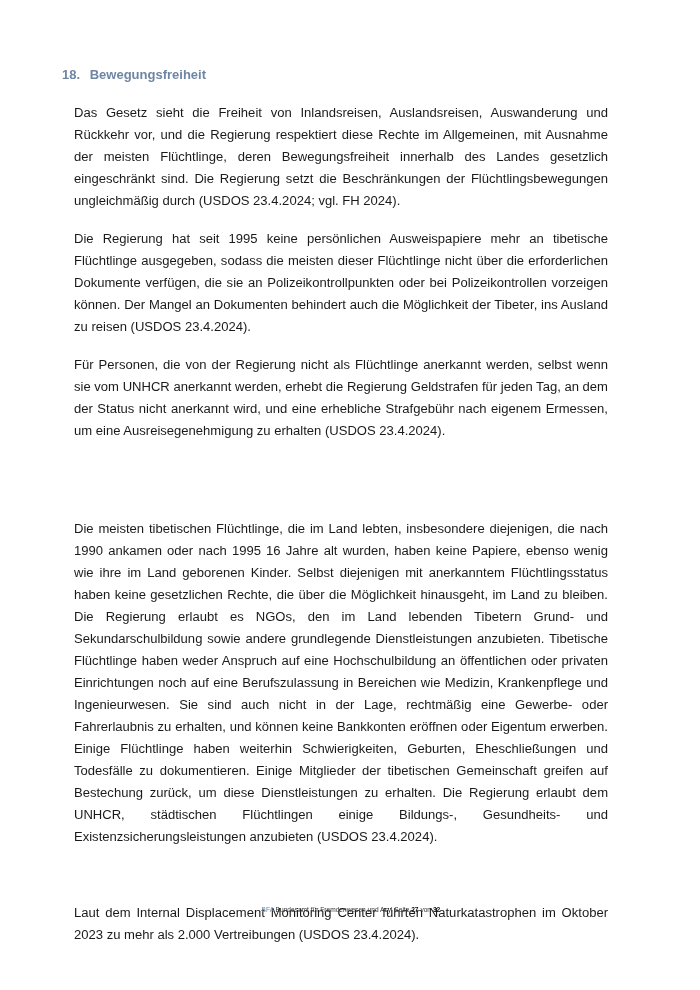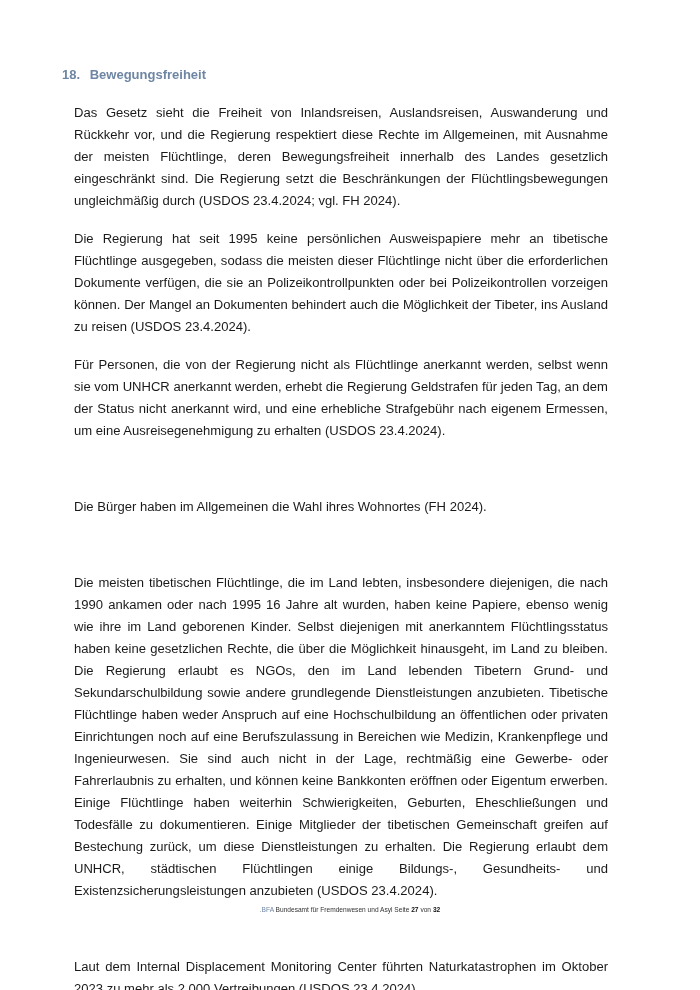--- a/index.html
+++ b/index.html
@@ -64,21 +64,20 @@
 <div class="page">
   <div class="heading">
     <span class="num">18.</span>
     <span>Bewegungsfreiheit</span>
   </div>
 
   <p class="para">Das Gesetz sieht die Freiheit von Inlandsreisen, Auslandsreisen, Auswanderung und Rückkehr vor, und die Regierung respektiert diese Rechte im Allgemeinen, mit Ausnahme der meisten Flüchtlinge, deren Bewegungsfreiheit innerhalb des Landes gesetzlich eingeschränkt sind. Die Regierung setzt die Beschränkungen der Flüchtlingsbewegungen ungleichmäßig durch (USDOS 23.4.2024; vgl. FH 2024).</p>
   <p class="para">Die Regierung hat seit 1995 keine persönlichen Ausweispapiere mehr an tibetische Flüchtlinge ausgegeben, sodass die meisten dieser Flüchtlinge nicht über die erforderlichen Dokumente verfügen, die sie an Polizeikontrollpunkten oder bei Polizeikontrollen vorzeigen können. Der Mangel an Dokumenten behindert auch die Möglichkeit der Tibeter, ins Ausland zu reisen (USDOS 23.4.2024).</p>
   <p class="para">Für Personen, die von der Regierung nicht als Flüchtlinge anerkannt werden, selbst wenn sie vom UNHCR anerkannt werden, erhebt die Regierung Geldstrafen für jeden Tag, an dem der Status nicht anerkannt wird, und eine erhebliche Strafgebühr nach eigenem Ermessen, um eine Ausreisegenehmigung zu erhalten (USDOS 23.4.2024).</p>
   <div class="gap"></div>
-  <p class="para">Die Bürger haben im Allgemeinen die Wahl ihres Wohnortes (FH 2024).</p>
   <div class="gap"></div>
   <p class="para">Die meisten tibetischen Flüchtlinge, die im Land lebten, insbesondere diejenigen, die nach 1990 ankamen oder nach 1995 16 Jahre alt wurden, haben keine Papiere, ebenso wenig wie ihre im Land geborenen Kinder. Selbst diejenigen mit anerkanntem Flüchtlingsstatus haben keine gesetzlichen Rechte, die über die Möglichkeit hinausgeht, im Land zu bleiben. Die Regierung erlaubt es NGOs, den im Land lebenden Tibetern Grund- und Sekundarschulbildung sowie andere grundlegende Dienstleistungen anzubieten. Tibetische Flüchtlinge haben weder Anspruch auf eine Hochschulbildung an öffentlichen oder privaten Einrichtungen noch auf eine Berufszulassung in Bereichen wie Medizin, Krankenpflege und Ingenieurwesen. Sie sind auch nicht in der Lage, rechtmäßig eine Gewerbe- oder Fahrerlaubnis zu erhalten, und können keine Bankkonten eröffnen oder Eigentum erwerben. Einige Flüchtlinge haben weiterhin Schwierigkeiten, Geburten, Eheschließungen und Todesfälle zu dokumentieren. Einige Mitglieder der tibetischen Gemeinschaft greifen auf Bestechung zurück, um diese Dienstleistungen zu erhalten. Die Regierung erlaubt dem UNHCR, städtischen Flüchtlingen einige Bildungs-, Gesundheits- und Existenzsicherungsleistungen anzubieten (USDOS 23.4.2024).</p>
   <div class="gap"></div>
   <p class="para">Laut dem Internal Displacement Monitoring Center führten Naturkatastrophen im Oktober 2023 zu mehr als 2.000 Vertreibungen (USDOS 23.4.2024).</p>
 </div>
 
 <div class="footer">
   <span class="brand">.BFA</span>
   <span>Bundesamt für Fremdenwesen und Asyl</span>
   <span>Seite</span>

